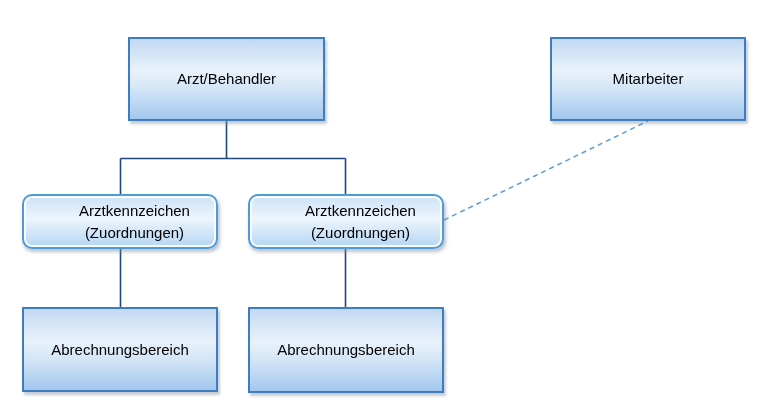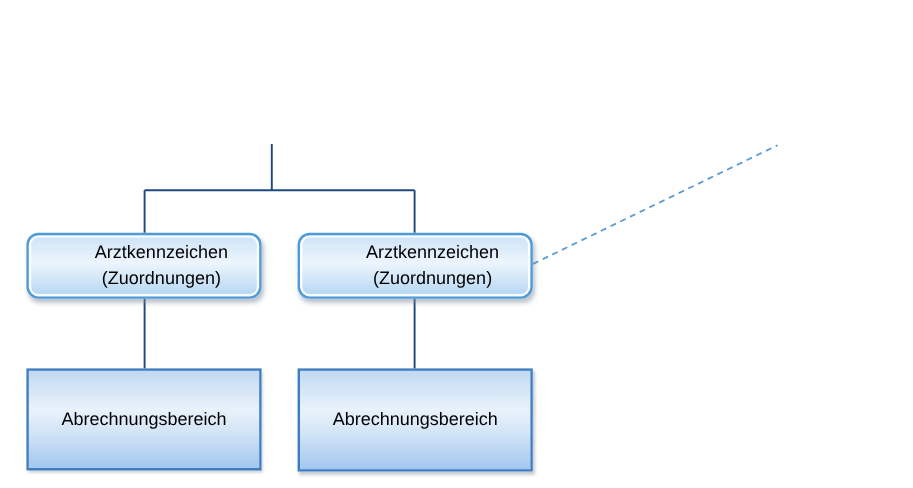--- a/index.html
+++ b/index.html
@@ -65,21 +65,27 @@
 
     <path d="M226.5 120 L226.5 158.5 M120.5 158.5 L345.5 158.5 M120.5 158.5 L120.5 194 M345.5 158.5 L345.5 194" fill="none" stroke="#1f497d" stroke-width="1.6"></path>
 
     <line x1="120.5" y1="249" x2="120.5" y2="307" stroke="#1f497d" stroke-width="1.6"></line>
 
     <line x1="345.5" y1="249" x2="345.5" y2="307" stroke="#1f497d" stroke-width="1.6"></line>
 
     <line x1="444" y1="220" x2="648" y2="121" stroke="#5b9bd5" stroke-width="1.5" stroke-dasharray="5 4"></line>
   </svg>
 
+  <div class="node rect" id="n-arzt-behandler">
+    <span>Arzt/Behandler</span>
+  </div>
 
+  <div class="node rect" id="n-mitarbeiter">
+    <span>Mitarbeiter</span>
+  </div>
 
   <div class="node rounded" id="n-arztkennzeichen-l">
     <span>Arztkennzeichen (Zuordnungen)</span>
   </div>
 
   <div class="node rounded" id="n-arztkennzeichen-r">
     <span>Arztkennzeichen (Zuordnungen)</span>
   </div>
 
   <div class="node rect" id="n-abrechnungsbereich-l">

